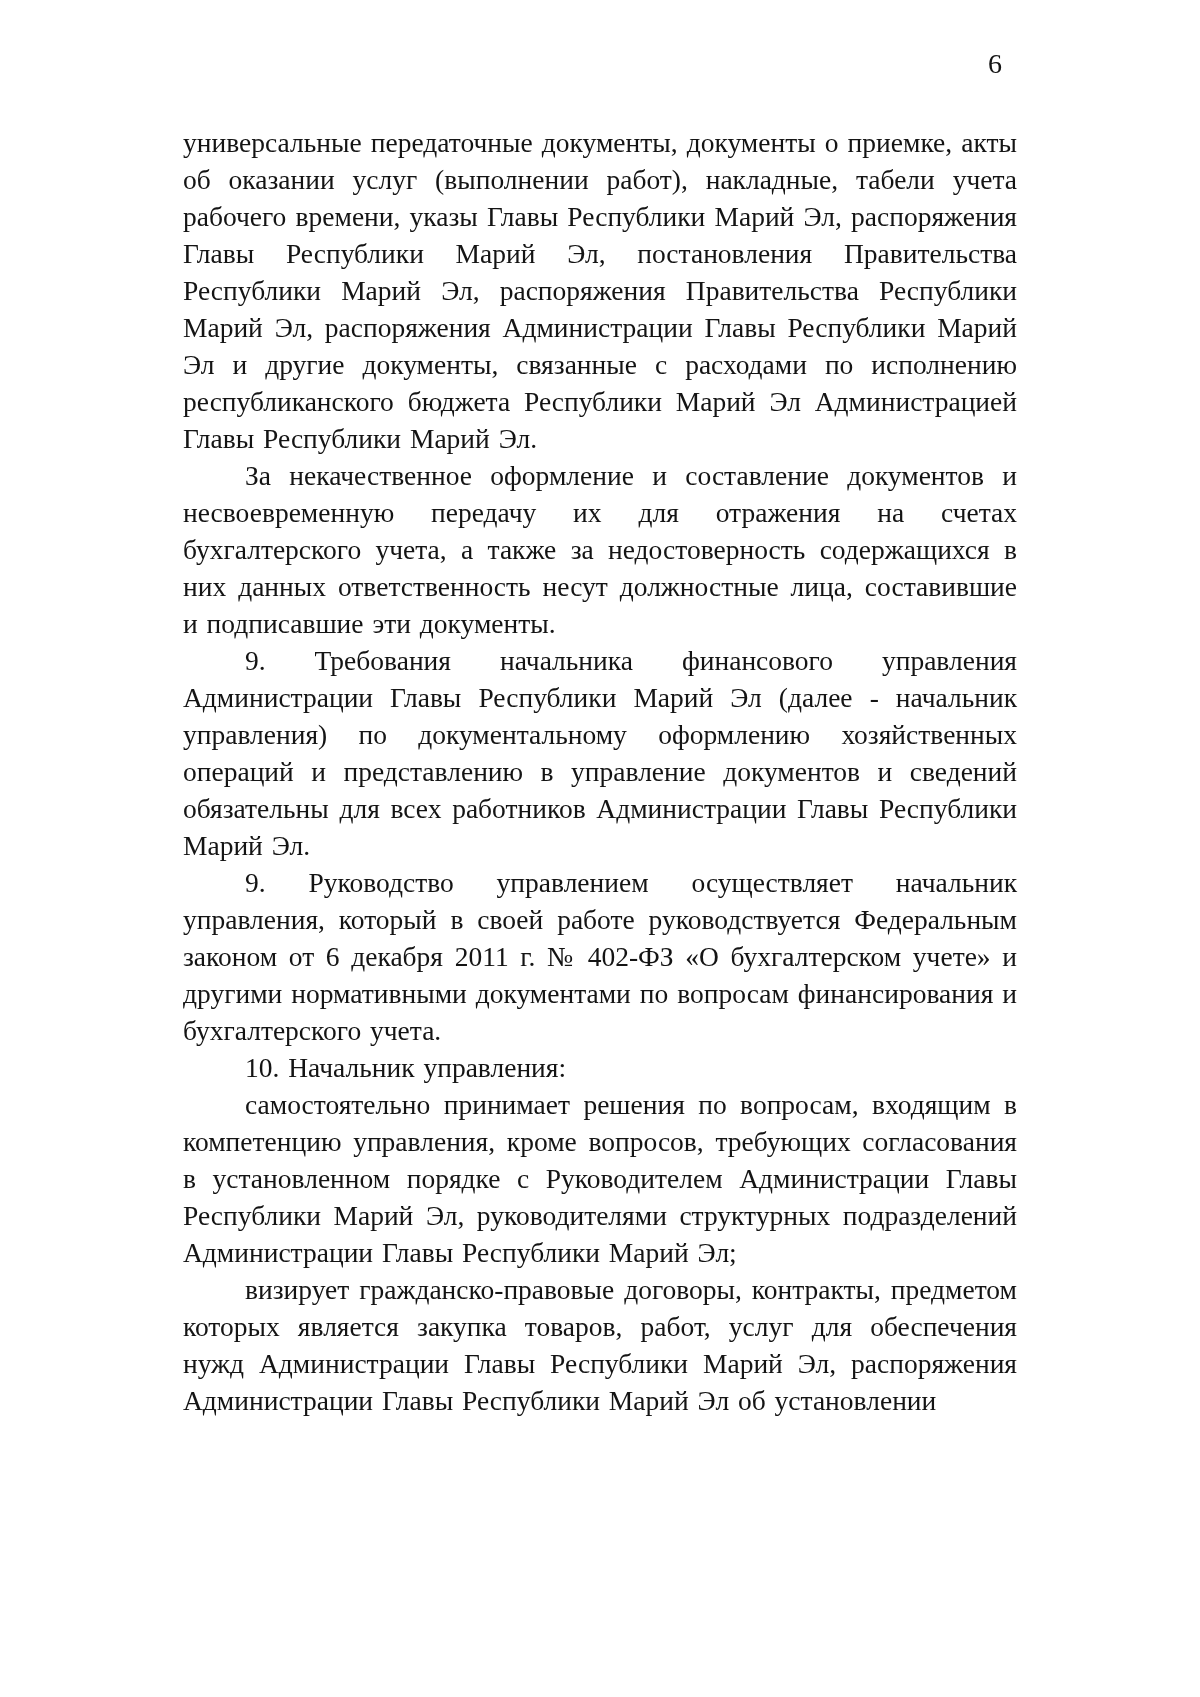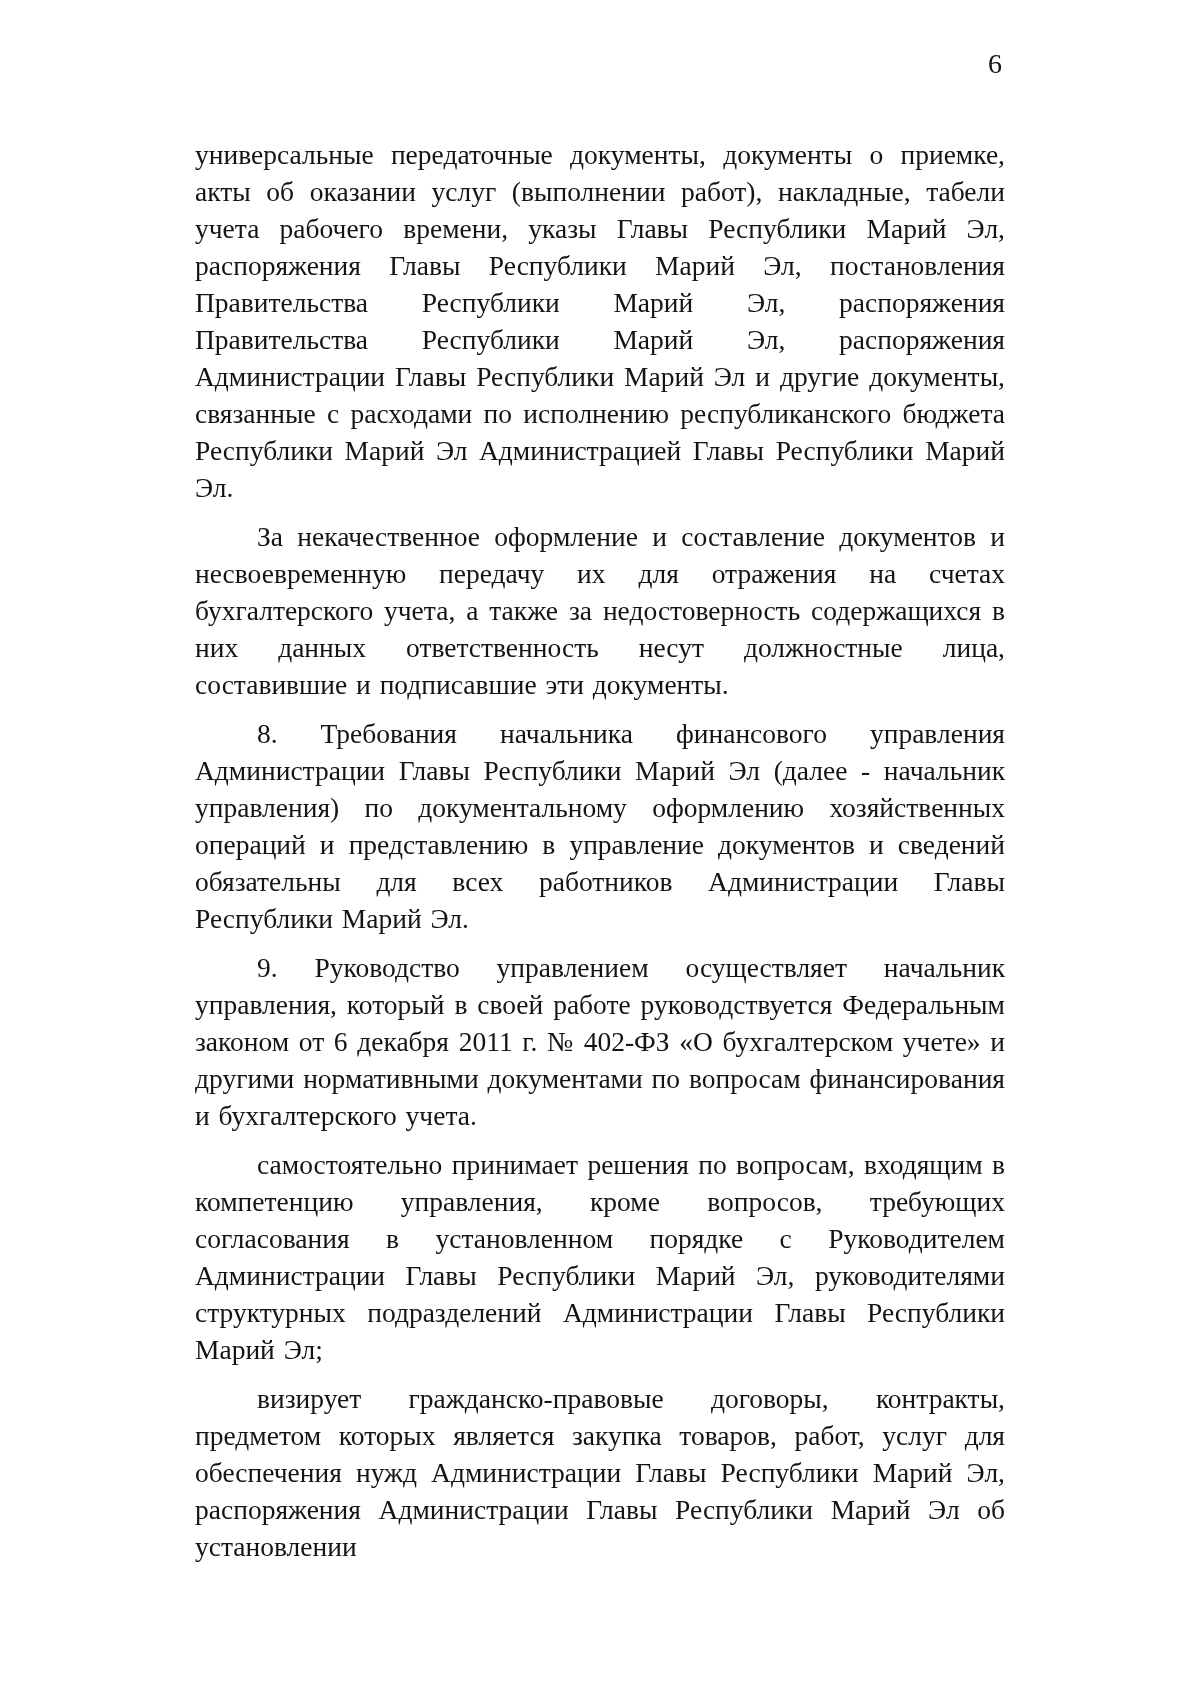--- a/index.html
+++ b/index.html
@@ -31,36 +31,37 @@
     position: absolute;
     left: 183px;
     top: 124px;
     width: 834px;
     font-size: 27.5px;
     line-height: 37px;
     text-align: justify;
     word-spacing: 2px;
   }
   .content p {
-    margin: 12px;
+    margin: 0;
     padding: 0;
   }
   .content p.indent {
     text-indent: 62px;
   }
 </style>
 </head>
 <body>
 
 <div class="page">
 
   <div class="page-number">6</div>
 
   <div class="content">
     <p>универсальные передаточные документы, документы о приемке, акты об оказании услуг (выполнении работ), накладные, табели учета рабочего времени, указы Главы Республики Марий Эл, распоряжения Главы Республики Марий Эл, постановления Правительства Республики Марий Эл, распоряжения Правительства Республики Марий Эл, распоряжения Администрации Главы Республики Марий Эл и другие документы, связанные с расходами по исполнению республиканского бюджета Республики Марий Эл Администрацией Главы Республики Марий Эл.</p>
     <p class="indent">За некачественное оформление и составление документов и несвоевременную передачу их для отражения на счетах бухгалтерского учета, а также за недостоверность содержащихся в них данных ответственность несут должностные лица, составившие и подписавшие эти документы.</p>
-    <p class="indent">8. Требования начальника финансового управления Администрации Главы Республики Марий Эл (далее - начальник управления) по документальному оформлению хозяйственных операций и представлению в управление документов и сведений обязательны для всех работников Администрации Главы Республики Марий Эл.</p>
+    <p class="indent">9. Требования начальника финансового управления Администрации Главы Республики Марий Эл (далее - начальник управления) по документальному оформлению хозяйственных операций и представлению в управление документов и сведений обязательны для всех работников Администрации Главы Республики Марий Эл.</p>
     <p class="indent">9. Руководство управлением осуществляет начальник управления, который в своей работе руководствуется Федеральным законом от 6 декабря 2011 г. № 402-ФЗ «О бухгалтерском учете» и другими нормативными документами по вопросам финансирования и бухгалтерского учета.</p>
+    <p class="indent">10. Начальник управления:</p>
     <p class="indent">самостоятельно принимает решения по вопросам, входящим в компетенцию управления, кроме вопросов, требующих согласования в установленном порядке с Руководителем Администрации Главы Республики Марий Эл, руководителями структурных подразделений Администрации Главы Республики Марий Эл;</p>
     <p class="indent">визирует гражданско-правовые договоры, контракты, предметом которых является закупка товаров, работ, услуг для обеспечения нужд Администрации Главы Республики Марий Эл, распоряжения Администрации Главы Республики Марий Эл об установлении</p>
   </div>
 
 </div>
 
 </body></html>

